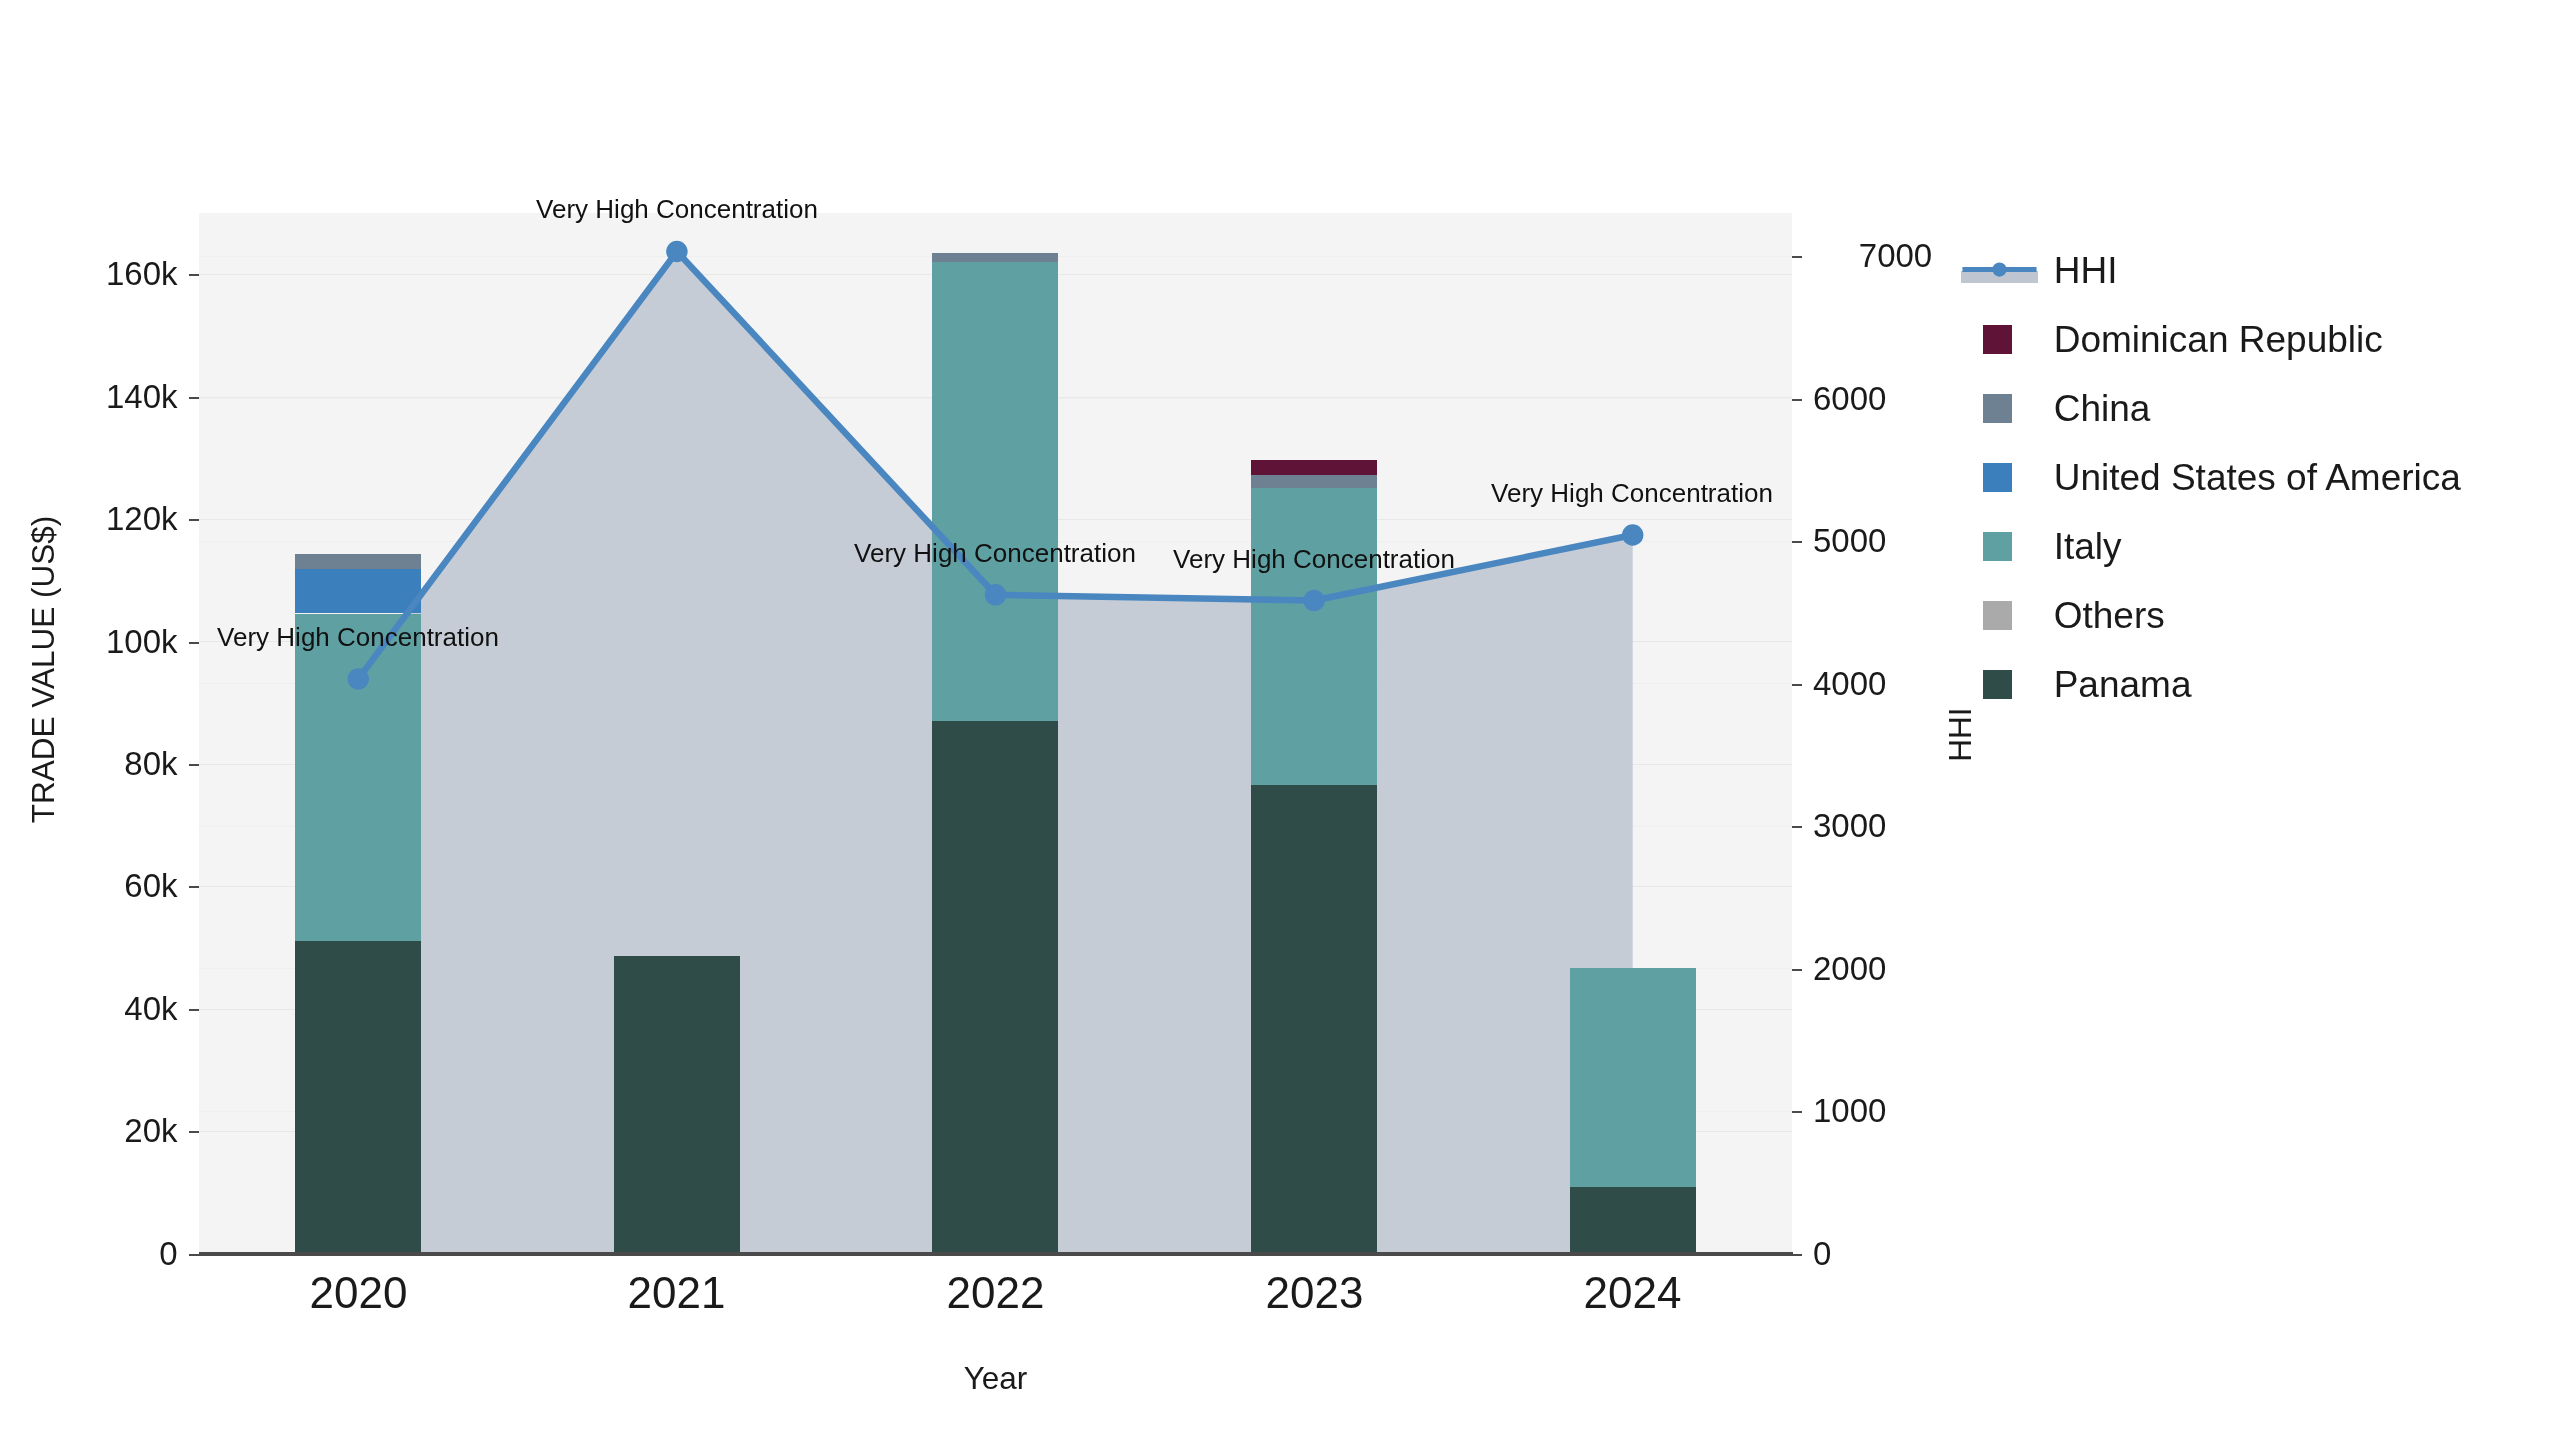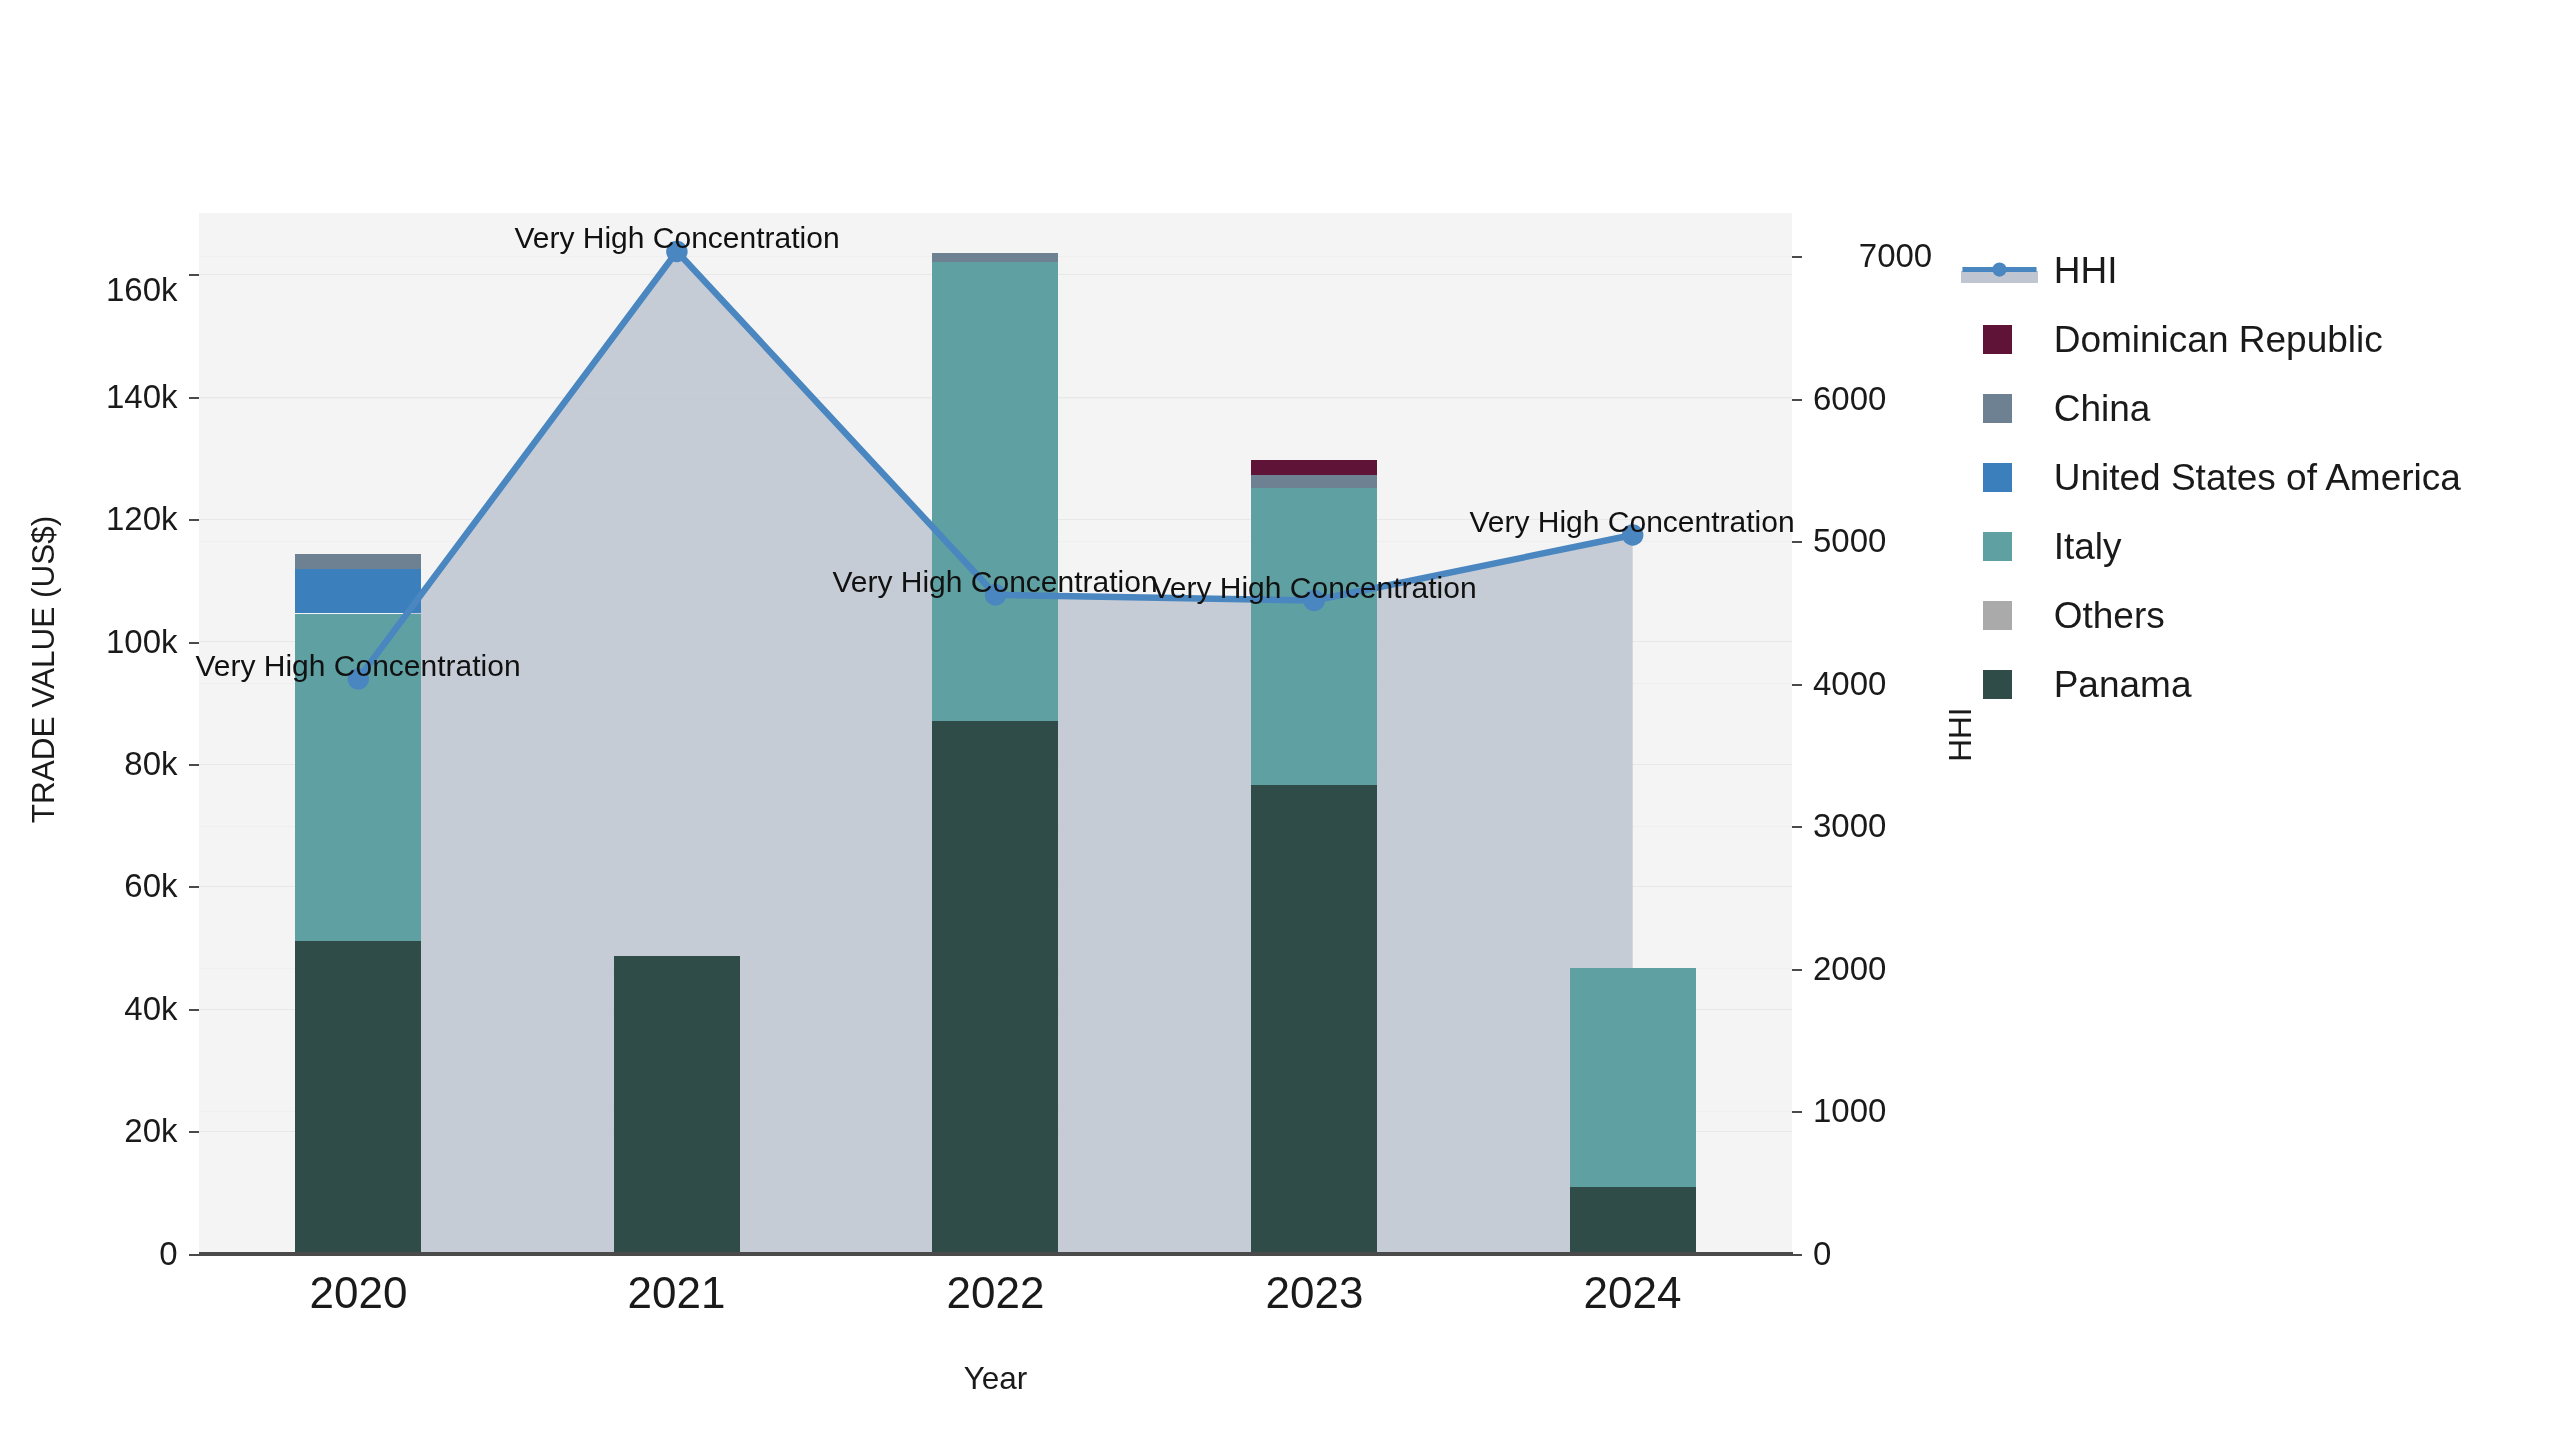--- a/index.html
+++ b/index.html
@@ -61,23 +61,22 @@
     position:absolute;left:-179px;top:651px;width:444px;text-align:center;
     font-size:31.5px;color:#1a1a1a;transform:rotate(-90deg);transform-origin:center;
   }
   .axis-title-y2{
     position:absolute;left:1853px;top:716px;width:215px;text-align:center;
     font-size:31.5px;color:#1a1a1a;transform:rotate(-90deg);transform-origin:center;
   }
 
   
   .annotation{
-    position:absolute;font-size:30px;color:#111111;white-space:nowrap;
+    position:absolute;font-size:26px;color:#111111;white-space:nowrap;
     transform:translateX(-50%);
-    margin-top:27px;
   }
 
   
   .legend{
     position:absolute;left:1961px;top:236px;width:601px;
   }
   .legend-row{
     display:flex;align-items:center;height:69px;
   }
   .legend-key{
@@ -168,21 +167,21 @@
       <div class="ytick ytick-left" style="top: 886px;">60k</div>
       <div class="tickmark" style="left: 189px; top: 886px;"></div>
       <div class="ytick ytick-left" style="top: 764px;">80k</div>
       <div class="tickmark" style="left: 189px; top: 764px;"></div>
       <div class="ytick ytick-left" style="top: 642px;">100k</div>
       <div class="tickmark" style="left: 189px; top: 642px;"></div>
       <div class="ytick ytick-left" style="top: 519px;">120k</div>
       <div class="tickmark" style="left: 189px; top: 519px;"></div>
       <div class="ytick ytick-left" style="top: 397px;">140k</div>
       <div class="tickmark" style="left: 189px; top: 397px;"></div>
-      <div class="ytick ytick-left" style="top: 274px; margin-top: 16px;">160k</div>
+      <div class="ytick ytick-left" style="top: 274px;">160k</div>
       <div class="tickmark" style="left: 189px; top: 274px;"></div>
     </div>
   <div id="yticks-right">
       <div class="ytick ytick-right" style="top: 1254px;">0</div>
       <div class="tickmark" style="left: 1792px; top: 1254px;"></div>
       <div class="ytick ytick-right" style="top: 1111px;">1000</div>
       <div class="tickmark" style="left: 1792px; top: 1111px;"></div>
       <div class="ytick ytick-right" style="top: 969px;">2000</div>
       <div class="tickmark" style="left: 1792px; top: 969px;"></div>
       <div class="ytick ytick-right" style="top: 826px;">3000</div>

